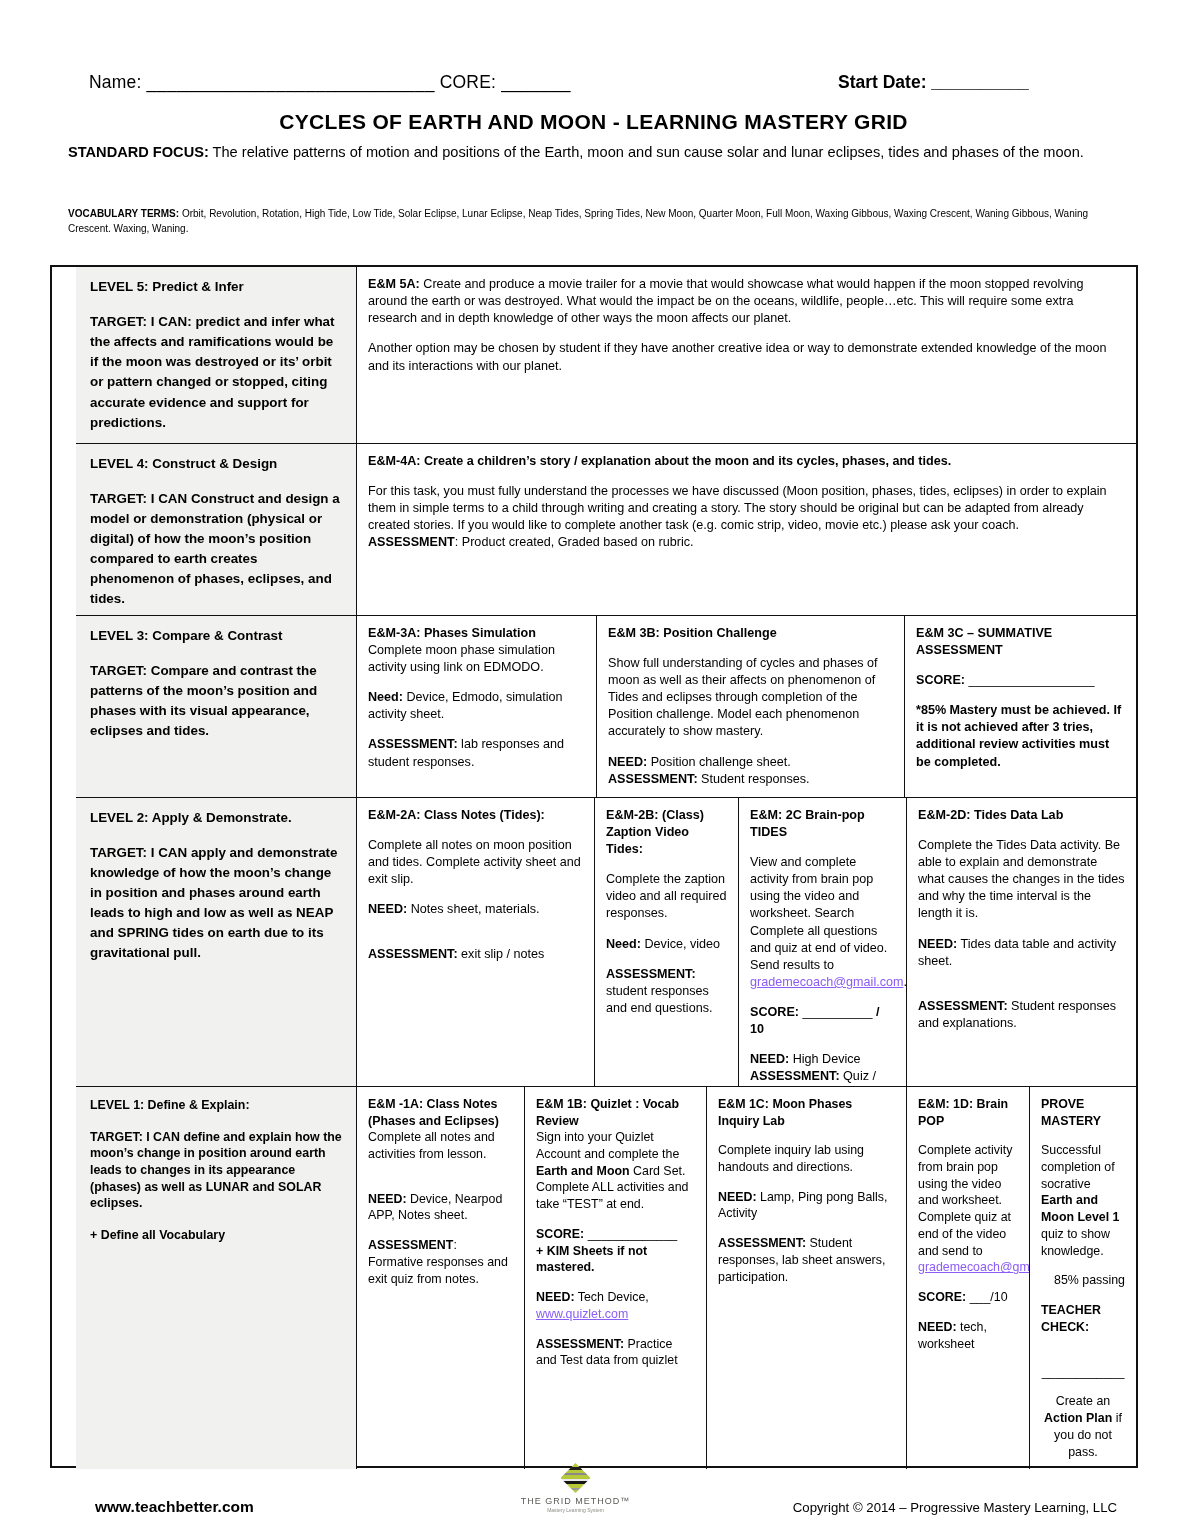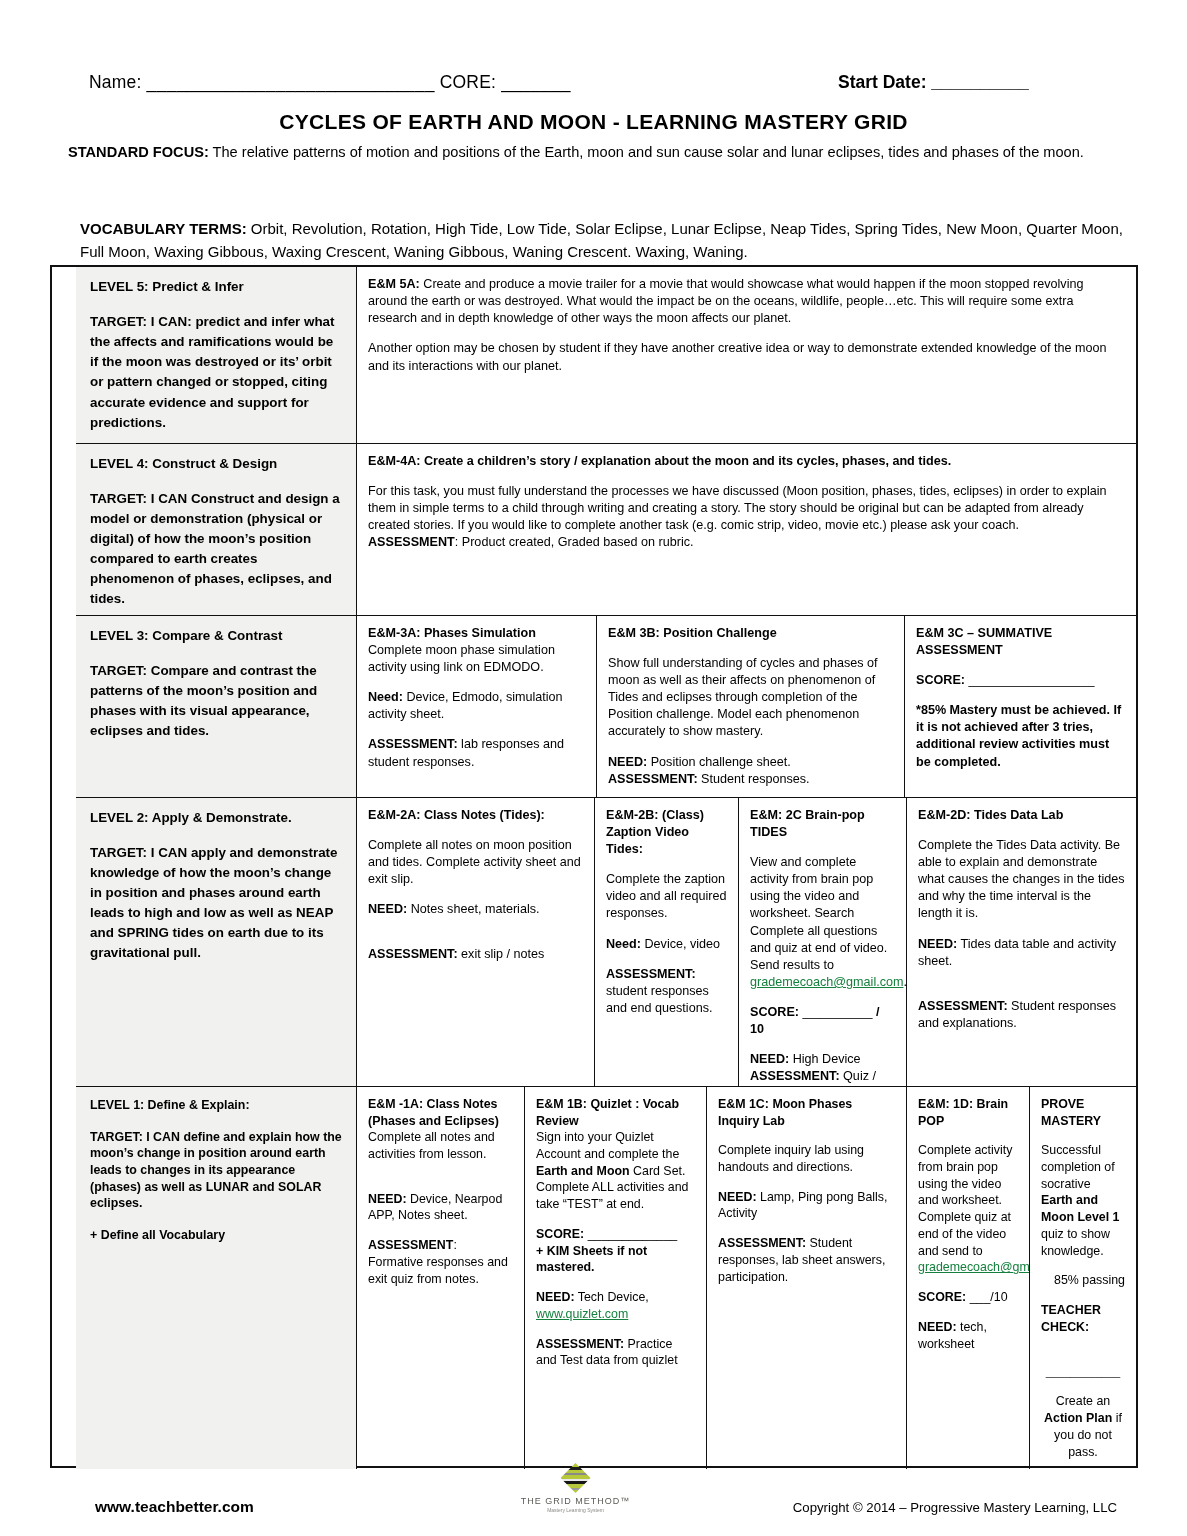--- a/index.html
+++ b/index.html
@@ -3,28 +3,28 @@
 <meta charset="utf-8">
 <style>
   html,body { margin:0; padding:0; background:#e8e8e8; }
   .sheet {
     position:relative; width:1187px; height:1536px; margin:0 auto;
     background:#ffffff; color:#000;
     font-family:"Liberation Sans", sans-serif;
     overflow:hidden;
   }
   .b { font-weight:bold; }
-  .lnk { color:#15803d; text-decoration:underline; }
+  .lnk { color:#8b5cf6; text-decoration:underline; }
 
   
   .name-row { position:absolute; top:72px; left:68px; font-size:17.5px; font-weight:normal; letter-spacing:.2px;margin-left:21px; }
   .start-group { position:absolute; top:72px; left:838px; font-size:17.5px; font-weight:bold; }
   .page-title { position:absolute; top:110px; left:0; width:100%; margin:0; text-align:center; font-size:21px; font-weight:bold; letter-spacing:.3px; }
   .focus { position:absolute; top:142px; left:68px; width:1050px; margin:0; font-size:14.6px; line-height:1.45; }
-  .vocab { position:absolute; top:206px; left:68px; width:1050px; margin:12px; font-size:15px; line-height:1.5; }
+  .vocab { position:absolute; top:206px; left:68px; width:1050px; margin:0; font-size:10px; line-height:1.5; }
 
   
   .grid { position:absolute; top:265px; left:50px; width:1088px; height:1203px; border:2px solid #111; box-sizing:border-box; display:flex; flex-direction:column;padding-left:24px; }
   .row { display:flex; box-sizing:border-box; }
   .row + .row { border-top:1.5px solid #111; }
   .cell { box-sizing:border-box; padding:9px 11px; overflow:hidden; font-size:12.6px; line-height:1.36; }
   .cell + .cell { border-left:1.5px solid #111; }
   .cell p { margin:0; }
   .cell p.gap  { margin-top:13px; }
   .cell p.gap2 { margin-top:28px; }
@@ -189,21 +189,21 @@
           <p><span class="b">E&amp;M: 1D: Brain POP</span></p>
           <p class="gap"><span>Complete activity from brain pop using the video and worksheet. Complete quiz at end of the video and send to </span><a class="lnk">grademecoach@gmail.com</a></p>
           <p class="gap"><span class="b">SCORE:</span><span> ___/10</span></p>
           <p class="gap"><span class="b">NEED:</span><span> tech, worksheet</span></p>
         </div>
       <div class="cell w135">
           <p><span class="b">PROVE MASTERY</span></p>
           <p class="gap"><span>Successful completion of socrative </span><span class="b">Earth and Moon Level 1</span><span> quiz to show knowledge.</span></p>
           <p class="gap" style="text-align: right;"><span>85% passing</span></p>
           <p class="gap"><span class="b">TEACHER CHECK:</span></p>
-          <p class="gap2" style="text-align: center; font-family: Liberation Serif, serif;"><span>____________</span></p>
+          <p class="gap2" style="text-align: center;"><span>____________</span></p>
           <p class="gap" style="text-align: center;"><span>Create an </span><span class="b">Action Plan</span><span> if you do not pass.</span></p>
         </div>
     </div>
 
   </div>
 
   <div class="site">www.teachbetter.com</div>
 
   <div class="logo-block">
     <div class="logo-diamond"></div>

